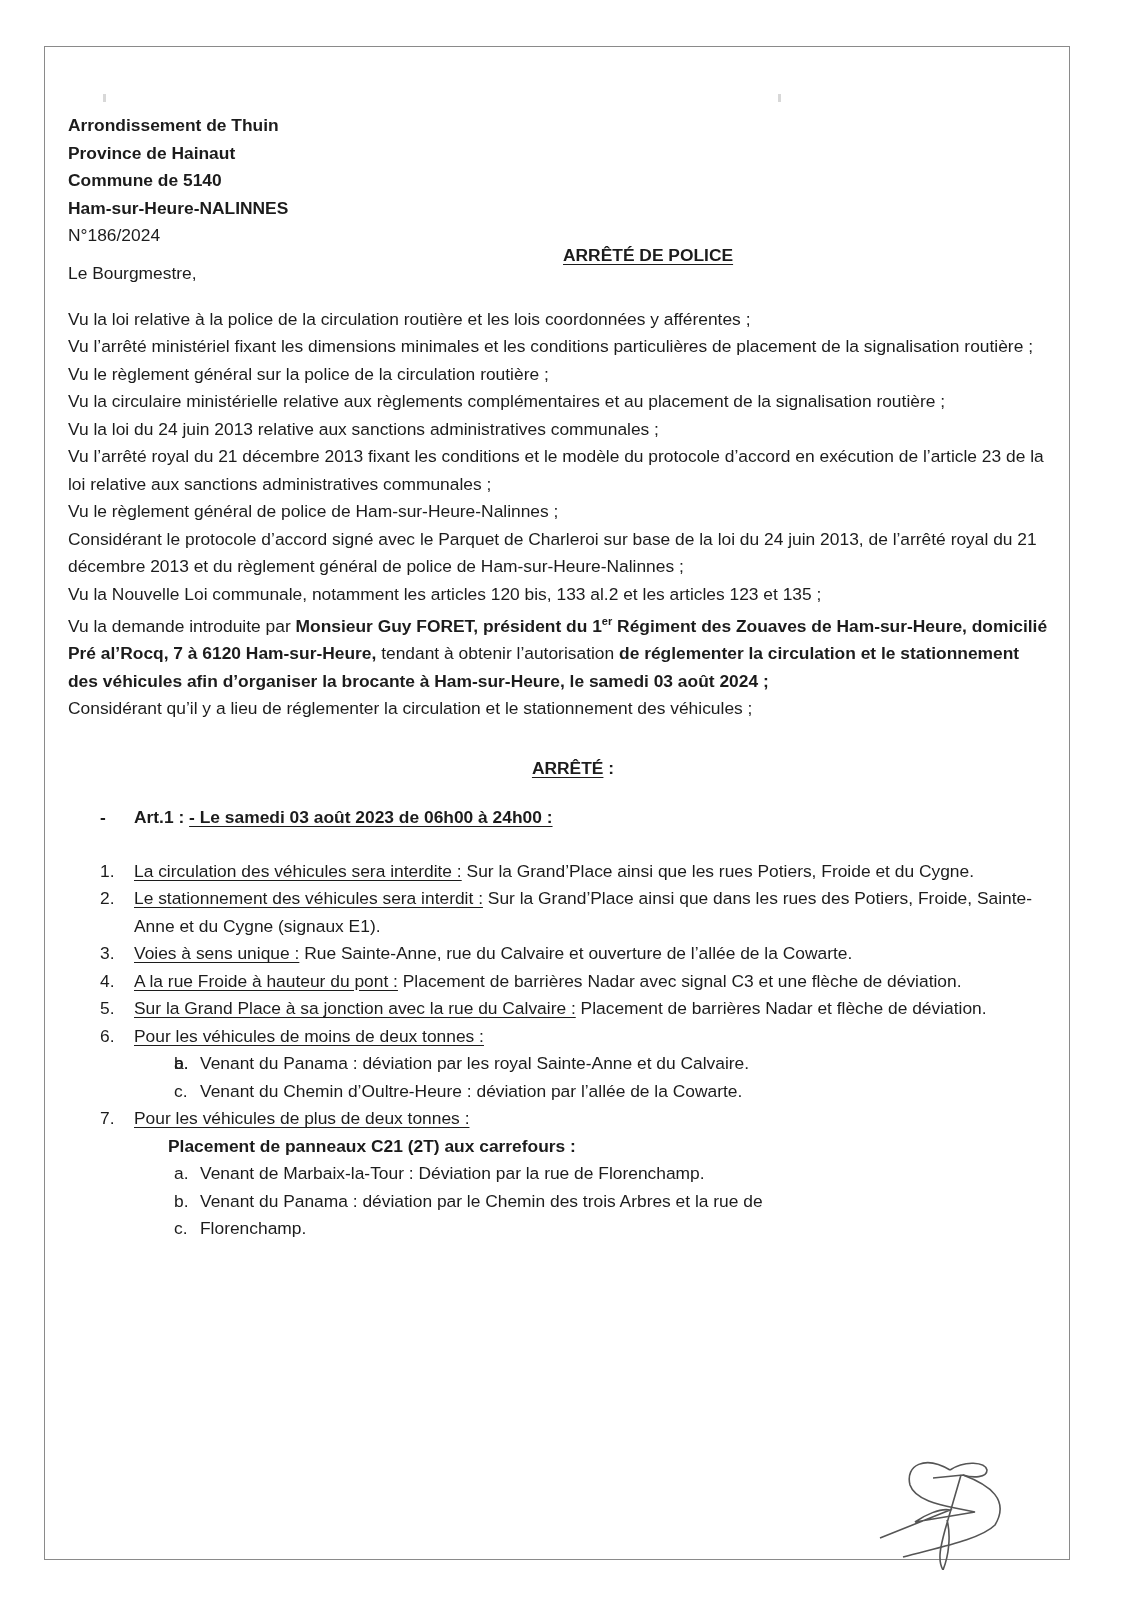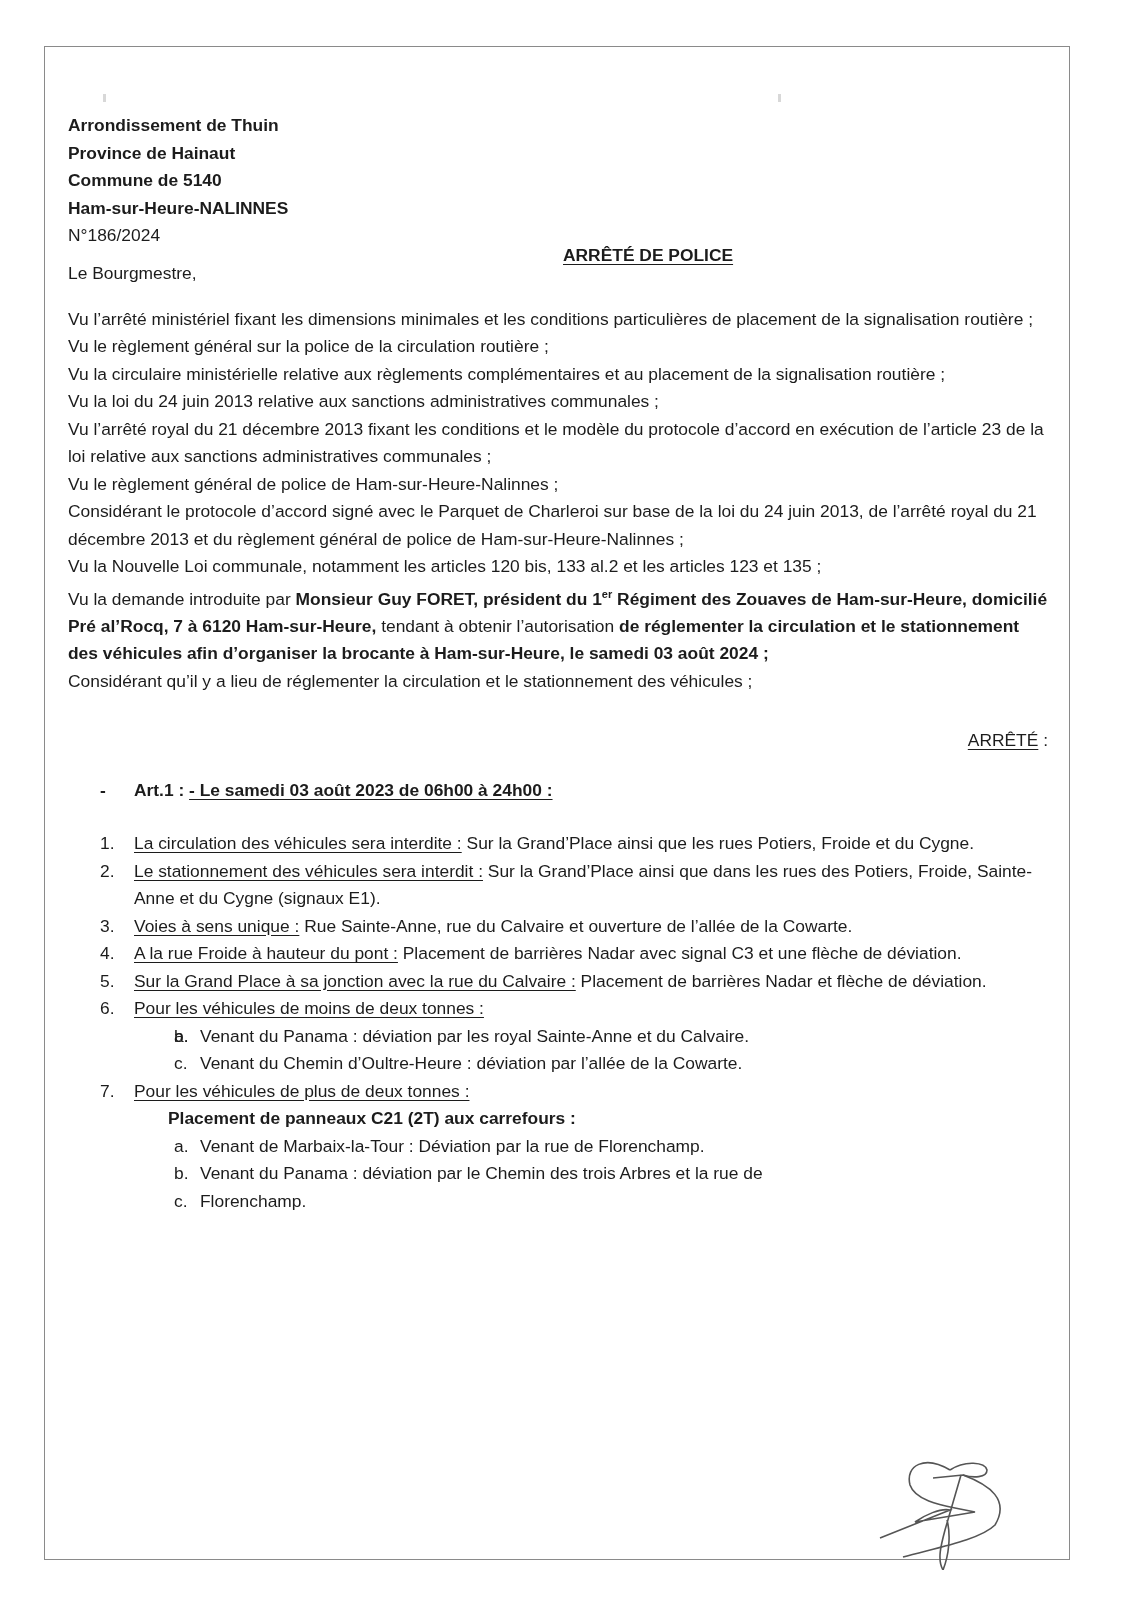--- a/index.html
+++ b/index.html
@@ -8,21 +8,21 @@
   .frame { position: absolute; left: 44px; top: 46px; width: 1026px; height: 1514px;
            border: 1.5px solid #8a8a8a; box-sizing: border-box; }
   .doc { position: absolute; left: 68px; top: 112px; width: 980px; font-size: 17.4px; line-height: 27.5px; }
   .b { font-weight: bold; }
   .u { text-decoration: underline; text-underline-offset: 3px; }
   .header-block { position: relative; height: 140px; }
   .header-left div { height: 27.5px; }
   .header-title { position: absolute; left: 495px; top: 82px; font-weight: bold; margin-top: 48px; }
   .gap { height: 18px; }
   .para { margin: 0; }
-  .center-title { text-align: right; font-weight: normal; margin: 32px 0 22px 0; padding-left: 30px; }
+  .center-title { text-align: center; font-weight: bold; margin: 32px 0 22px 0; padding-left: 30px; }
   .art { font-weight: bold; margin: 0 0 26px 0; }
   .art .dash { display: inline-block; width: 66px; text-align: left; padding-left: 32px; box-sizing: border-box; }
   ol.items { margin: 0; padding: 0; list-style: none; }
   ol.items > li { position: relative; padding-left: 66px; margin: 0; }
   ol.items > li .num { position: absolute; left: 32px; top: 0; }
   ol.sub { margin: 0; padding: 0; list-style: none; }
   ol.sub li { position: relative; padding-left: 132px; margin-left: -66px; }
   ol.sub li .let { position: absolute; left: 106px; }
   .sub-heading { font-weight: bold; padding-left: 100px; margin-left: -66px; }
   .signature { position: absolute; left: 855px; top: 1430px; width: 180px; height: 140px; }
@@ -46,20 +46,21 @@
     </div>
     <div style="height:27.5px;">N°186/2024</div>
     <div class="header-title u">ARRÊTÉ DE POLICE</div>
   </div>
 
   <div style="height:8px;"></div>
   <p class="para">Le Bourgmestre,</p>
   <div class="gap"></div>
 
   <div>
+    <p class="para">Vu la loi relative à la police de la circulation routière et les lois coordonnées y afférentes ;</p>
     <p class="para">Vu l’arrêté ministériel fixant les dimensions minimales et les conditions particulières de placement de la signalisation routière ;</p>
     <p class="para">Vu le règlement général sur la police de la circulation routière ;</p>
     <p class="para">Vu la circulaire ministérielle relative aux règlements complémentaires et au placement de la signalisation routière ;</p>
     <p class="para">Vu la loi du 24 juin 2013 relative aux sanctions administratives communales ;</p>
     <p class="para">Vu l’arrêté royal du 21 décembre 2013 fixant les conditions et le modèle du protocole d’accord en exécution de l’article 23 de la loi relative aux sanctions administratives communales ;</p>
     <p class="para">Vu le règlement général de police de Ham-sur-Heure-Nalinnes ;</p>
     <p class="para">Considérant le protocole d’accord signé avec le Parquet de Charleroi sur base de la loi du 24 juin 2013, de l’arrêté royal du 21 décembre 2013 et du règlement général de police de Ham-sur-Heure-Nalinnes ;</p>
     <p class="para">Vu la Nouvelle Loi communale, notamment les articles 120 bis, 133 al.2 et les articles 123 et 135 ;</p>
     <p class="para"><span>Vu la demande introduite par </span><span class="b">Monsieur Guy FORET, président du 1</span><sup class="b" style="font-size:11px;">er</sup><span class="b"> Régiment des Zouaves de Ham-sur-Heure, domicilié Pré al’Rocq, 7 à 6120 Ham-sur-Heure,</span><span> tendant à obtenir l’autorisation </span><span class="b">de réglementer la circulation et le stationnement des véhicules afin d’organiser la brocante à Ham-sur-Heure, le samedi 03 août 2024 ;</span></p>
     <p class="para">Considérant qu’il y a lieu de réglementer la circulation et le stationnement des véhicules ;</p>

